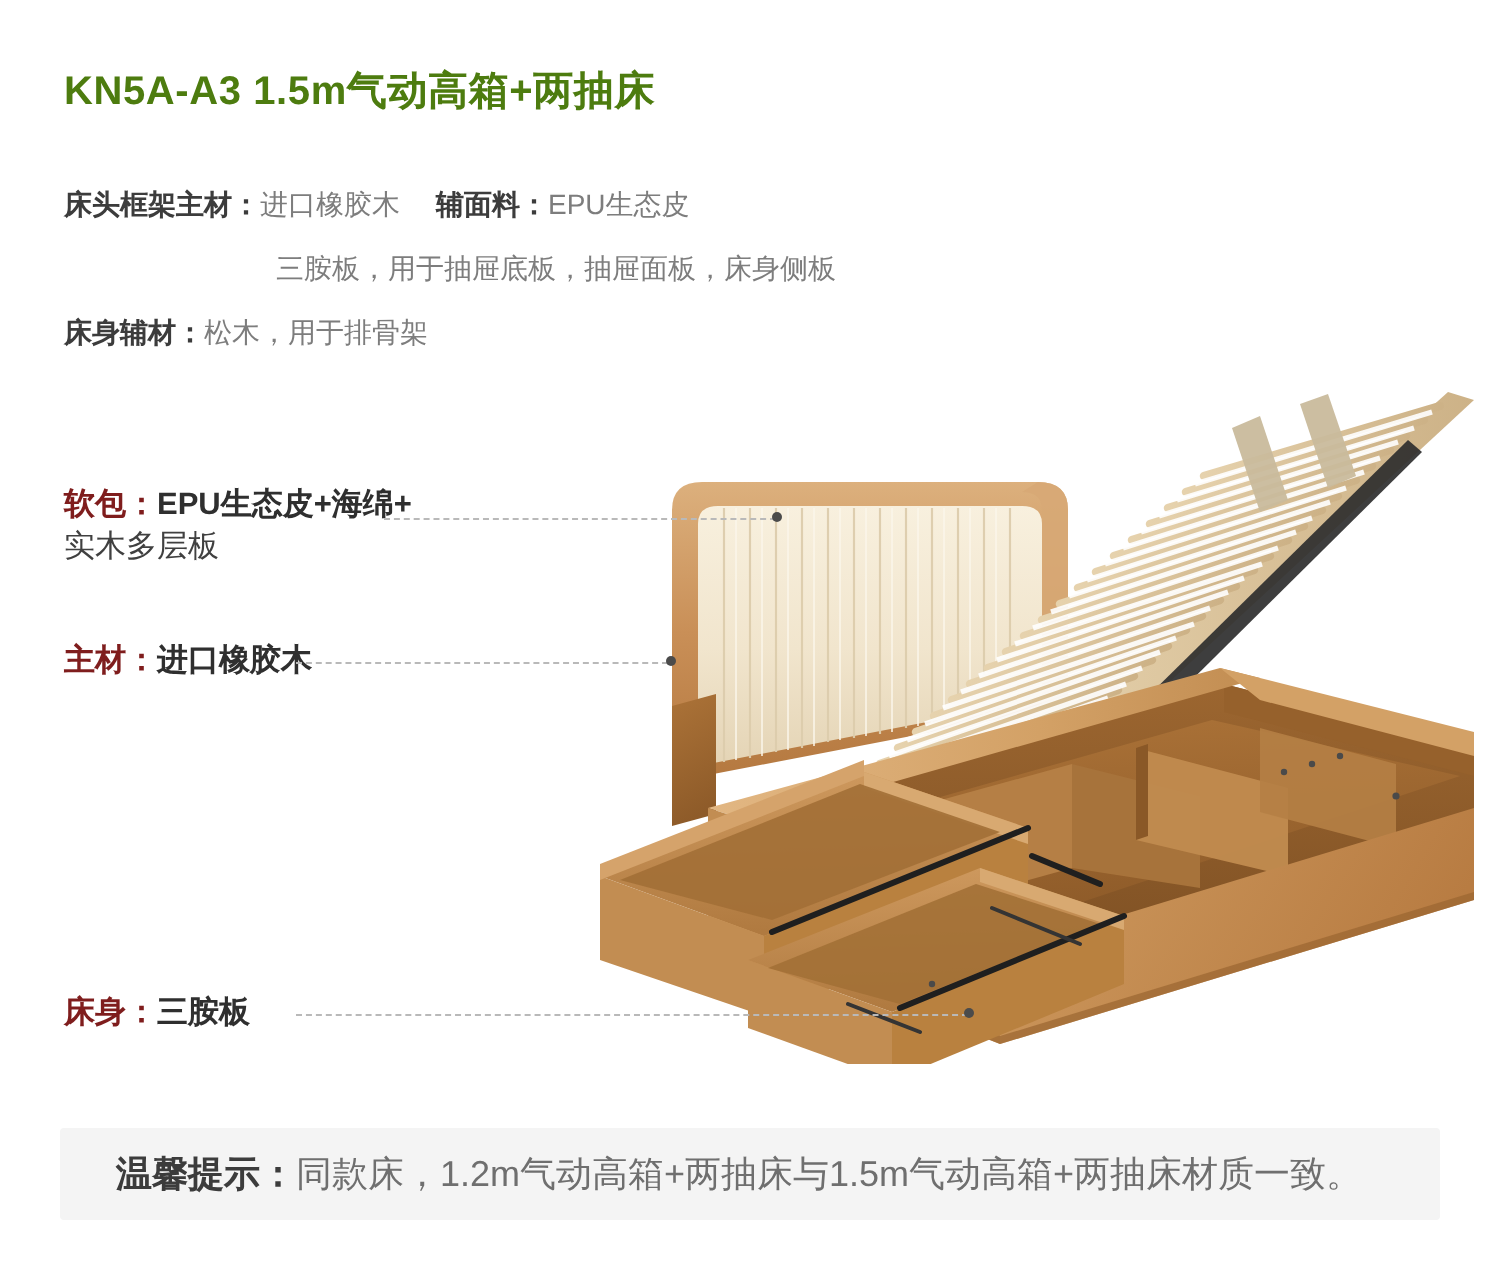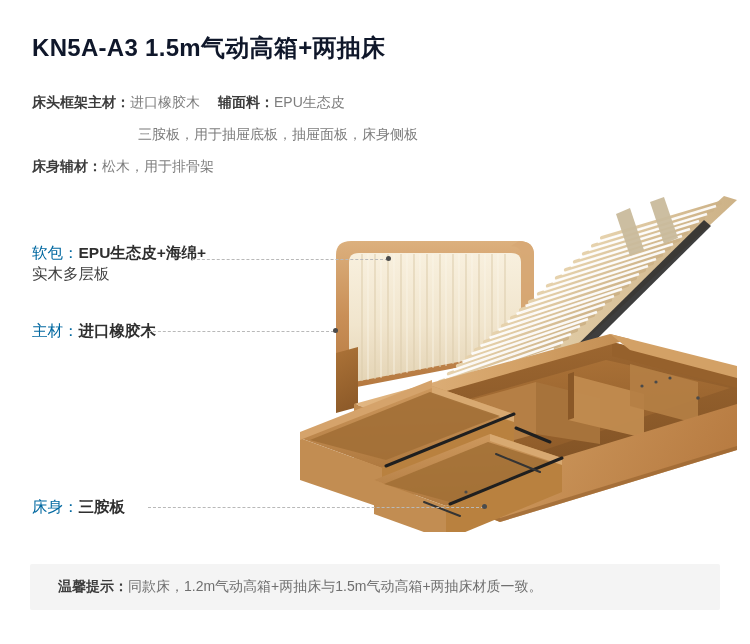--- a/index.html
+++ b/index.html
@@ -9,54 +9,54 @@
     font-family:"Liberation Sans","DejaVu Sans",sans-serif;
     color:#4a4a4a;
     position:relative;
     overflow:hidden;
   }
   #stage { position:absolute; inset:0; }
 
   
   .title {
     position:absolute; left:32px; top:32px;
-    font-size:24px; font-weight:bold; color:#0f172a;
+    font-size:20px; font-weight:bold; color:#4d7c0f;
     letter-spacing:.3px; white-space:nowrap;
   }
 
   
   .spec-block { position:absolute; left:32px; top:86px; width:660px; }
   .spec-line { font-size:14px; line-height:32px; white-space:nowrap; color:#7d7d7d; }
   .spec-line .k { font-weight:bold; color:#3c3c3c; }
   .spec-line .v { font-weight:normal; color:#7d7d7d; }
   .spec-line .gap { display:inline-block; width:18px; }
   .spec-line.indent { padding-left:106px; }
 
   
   .callout { position:absolute; white-space:nowrap; font-size:15.5px; line-height:21px; }
-  .callout .lbl { color:#0369a1; font-weight:normal; }
+  .callout .lbl { color:#7f1d1d; font-weight:bold; }
   .callout .val { color:#2f2f2f; font-weight:bold; }
   .callout .val2 { color:#404040; font-weight:normal; display:block; }
 
   .leader {
     position:absolute; height:0;
     border-top:1px dashed #b9b9b9;
   }
   .leader-dot {
     position:absolute; width:5px; height:5px; border-radius:50%;
     background:#4b4b4b;
   }
 
   
   .tip-box {
     position:absolute; left:30px; top:564px; width:690px; height:46px;
     background:#f4f4f4; border-radius:2px;
     display:flex; align-items:center;
   }
-  .tip-text { padding-left:28px; font-size:14px; white-space:nowrap; color:#6f6f6f; }
+  .tip-text { padding-left:28px; font-size:18px; white-space:nowrap; color:#6f6f6f; }
   .tip-text .k { font-weight:bold; color:#3c3c3c; }
 
   
   .product { position:absolute; left:300px; top:192px; width:440px; height:340px; }
   .product svg { display:block; width:440px; height:340px; }
 </style>
 </head>
 <body>
 
 <div id="stage">

